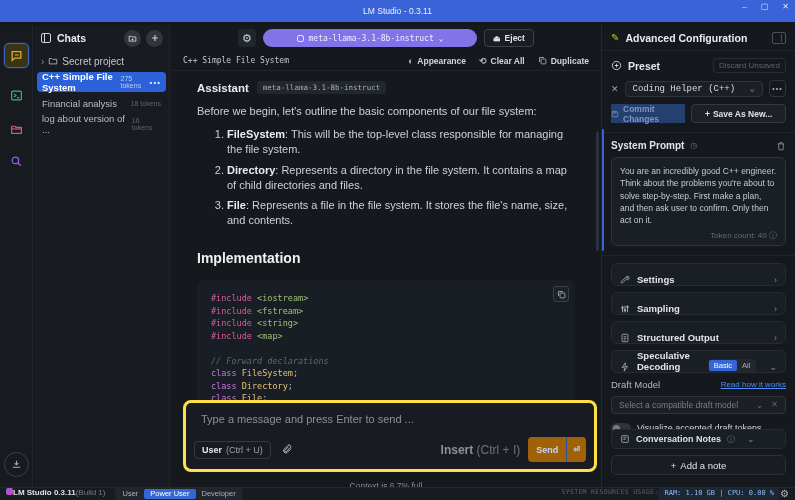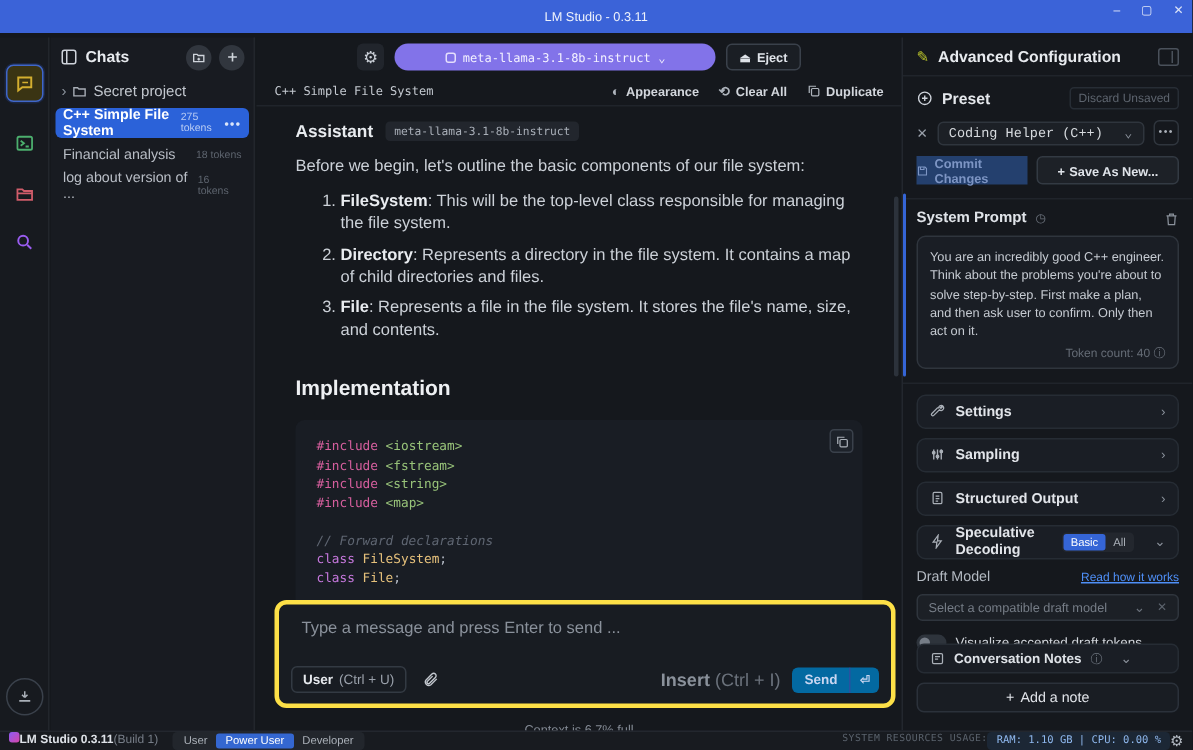--- a/index.html
+++ b/index.html
@@ -75,21 +75,21 @@
 
   .composer { position:absolute; left:12px; right:4px; top:375px; height:72px; background:#181c22;
     border:3px solid #fde047; border-radius:8px; padding:10px 15px; }
   .composer-ph { font-size:11px; color:#8a919b; }
   .composer-row { position:absolute; left:8px; right:8px; bottom:7px; display:flex; align-items:center; gap:8px; }
   .user-btn { display:flex; gap:4px; align-items:center; border:1px solid #333a43; border-radius:4px; height:18px; padding:0 7px; font-size:9px; color:#9aa1ab; }
   .user-btn b { color:#e6e9ed; }
   .clip-btn { width:18px; height:18px; display:flex; align-items:center; justify-content:center; color:#c3c8cf; }
   .composer-row .spacer { flex:1; }
   .insert-lbl { font-size:12px; color:#6b727c; } .insert-lbl b { color:#8a919b; }
-  .send-btn { display:flex; align-items:center; height:17px; border-radius:4px; background:#0369a1; color:#c9d6f1; font-size:9px; font-weight:bold; overflow:hidden;text-align:center; }
+  .send-btn { display:flex; align-items:center; height:25px; border-radius:4px; background:#a16207; color:#c9d6f1; font-size:9px; font-weight:bold; overflow:hidden;text-align:center; }
   .send-btn .s-main { padding:0 8px; }
   .send-btn .s-div { width:1px; height:100%; background:#2a51a0; }
   .send-btn .s-caret { padding:0 6px; font-size:8px; }
   .context-status { position:absolute; left:0; right:0; top:456px; text-align:center; font-size:8.5px; color:#848b95; }
 
   
   .rightp { position:absolute; top:0; right:0; bottom:0; width:194px; background:#15181d; border-left:1px solid #23272e; }
   .rp-scrollhint { position:absolute; left:0; top:104px; width:2px; height:122px; background:#3565d6; border-radius:1px; }
   .rp-header { height:26px; display:flex; align-items:center; gap:6px; padding:0 9px; border-bottom:1px solid #20242b; }
   .rp-title { font-size:10.5px; font-weight:bold; color:#e8ebef; }
@@ -110,21 +110,21 @@
     display:flex; align-items:center; justify-content:center; gap:4px; }
   .savenew-btn { flex:1.25; height:19px; border-radius:4px; background:#1d2127; border:1px solid #333a43; color:#dfe3e9; font-size:8.5px; font-weight:bold;
     display:flex; align-items:center; justify-content:center; gap:3px; }
   .rp-div { height:1px; background:#20242b; margin:9px -9px 7px -9px; }
   .sp-label { font-size:10px; font-weight:bold; color:#dfe3e8; }
   .sp-info { font-size:8px; color:#6b727c; }
   .trash { color:#8a919b; }
   .prompt-box { margin-top:6px; border:1px solid #2f353d; background:#1a1e25; border-radius:6px; padding:7px 8px 4px 8px; }
   .prompt-text { font-size:8.5px; line-height:1.45; color:#c6cbd2; }
   .token-count { text-align:right; font-size:8px; color:#656c76; margin-top:3px; }
-  .sect { display:flex; align-items:center; gap:7px; height:23px; background:#1a1e25; border:1px solid #262c34; border-radius:6px;
+  .sect { display:flex; align-items:flex-end; gap:7px; height:23px; background:#1a1e25; border:1px solid #262c34; border-radius:6px;
     padding:0 8px; margin-bottom:6px; }
   .sect-lbl { font-size:9.5px; font-weight:bold; color:#e2e5ea; }
   .sect .car { margin-left:auto; color:#8a919b; font-size:9px; }
   .sect .ic { color:#aab0b8; }
   .seg { display:flex; background:#23272e; border-radius:3px; padding:1px; margin-left:auto; }
   .seg span { font-size:7.5px; padding:1px 5px; border-radius:2px; color:#aab0b8; }
   .seg .on { background:#3565d6; color:#fff; }
   .sect .car2 { color:#8a919b; font-size:9px; margin-left:6px; }
   .draft-row { margin-top:5px; }
   .draft-lbl { font-size:9.5px; color:#b3b9c1; }
@@ -304,20 +304,21 @@
             </svg>
         </div>
         <div id="code-content">
             <div class="code-line"><span class="tok-mag">#include</span><span class="tok-pln"> </span><span class="tok-grn">&lt;iostream&gt;</span></div>
             <div class="code-line"><span class="tok-mag">#include</span><span class="tok-pln"> </span><span class="tok-grn">&lt;fstream&gt;</span></div>
             <div class="code-line"><span class="tok-mag">#include</span><span class="tok-pln"> </span><span class="tok-grn">&lt;string&gt;</span></div>
             <div class="code-line"><span class="tok-mag">#include</span><span class="tok-pln"> </span><span class="tok-grn">&lt;map&gt;</span></div>
             <div class="code-line">&nbsp;</div>
             <div class="code-line"><span class="tok-com">// Forward declarations</span></div>
             <div class="code-line"><span class="tok-kw">class</span><span class="tok-pln"> </span><span class="tok-typ">FileSystem</span><span class="tok-pln">;</span></div>
+            <div class="code-line"><span class="tok-kw">class</span><span class="tok-pln"> </span><span class="tok-typ">Directory</span><span class="tok-pln">;</span></div>
             <div class="code-line"><span class="tok-kw">class</span><span class="tok-pln"> </span><span class="tok-typ">File</span><span class="tok-pln">;</span></div>
             <div class="code-line">&nbsp;</div>
           </div>
       </div>
       <div class="msg-scrollbar"></div>
     </div>
 
     <div class="composer">
       <div class="composer-ph">Type a message and press Enter to send ...</div>
       <div class="composer-row">

